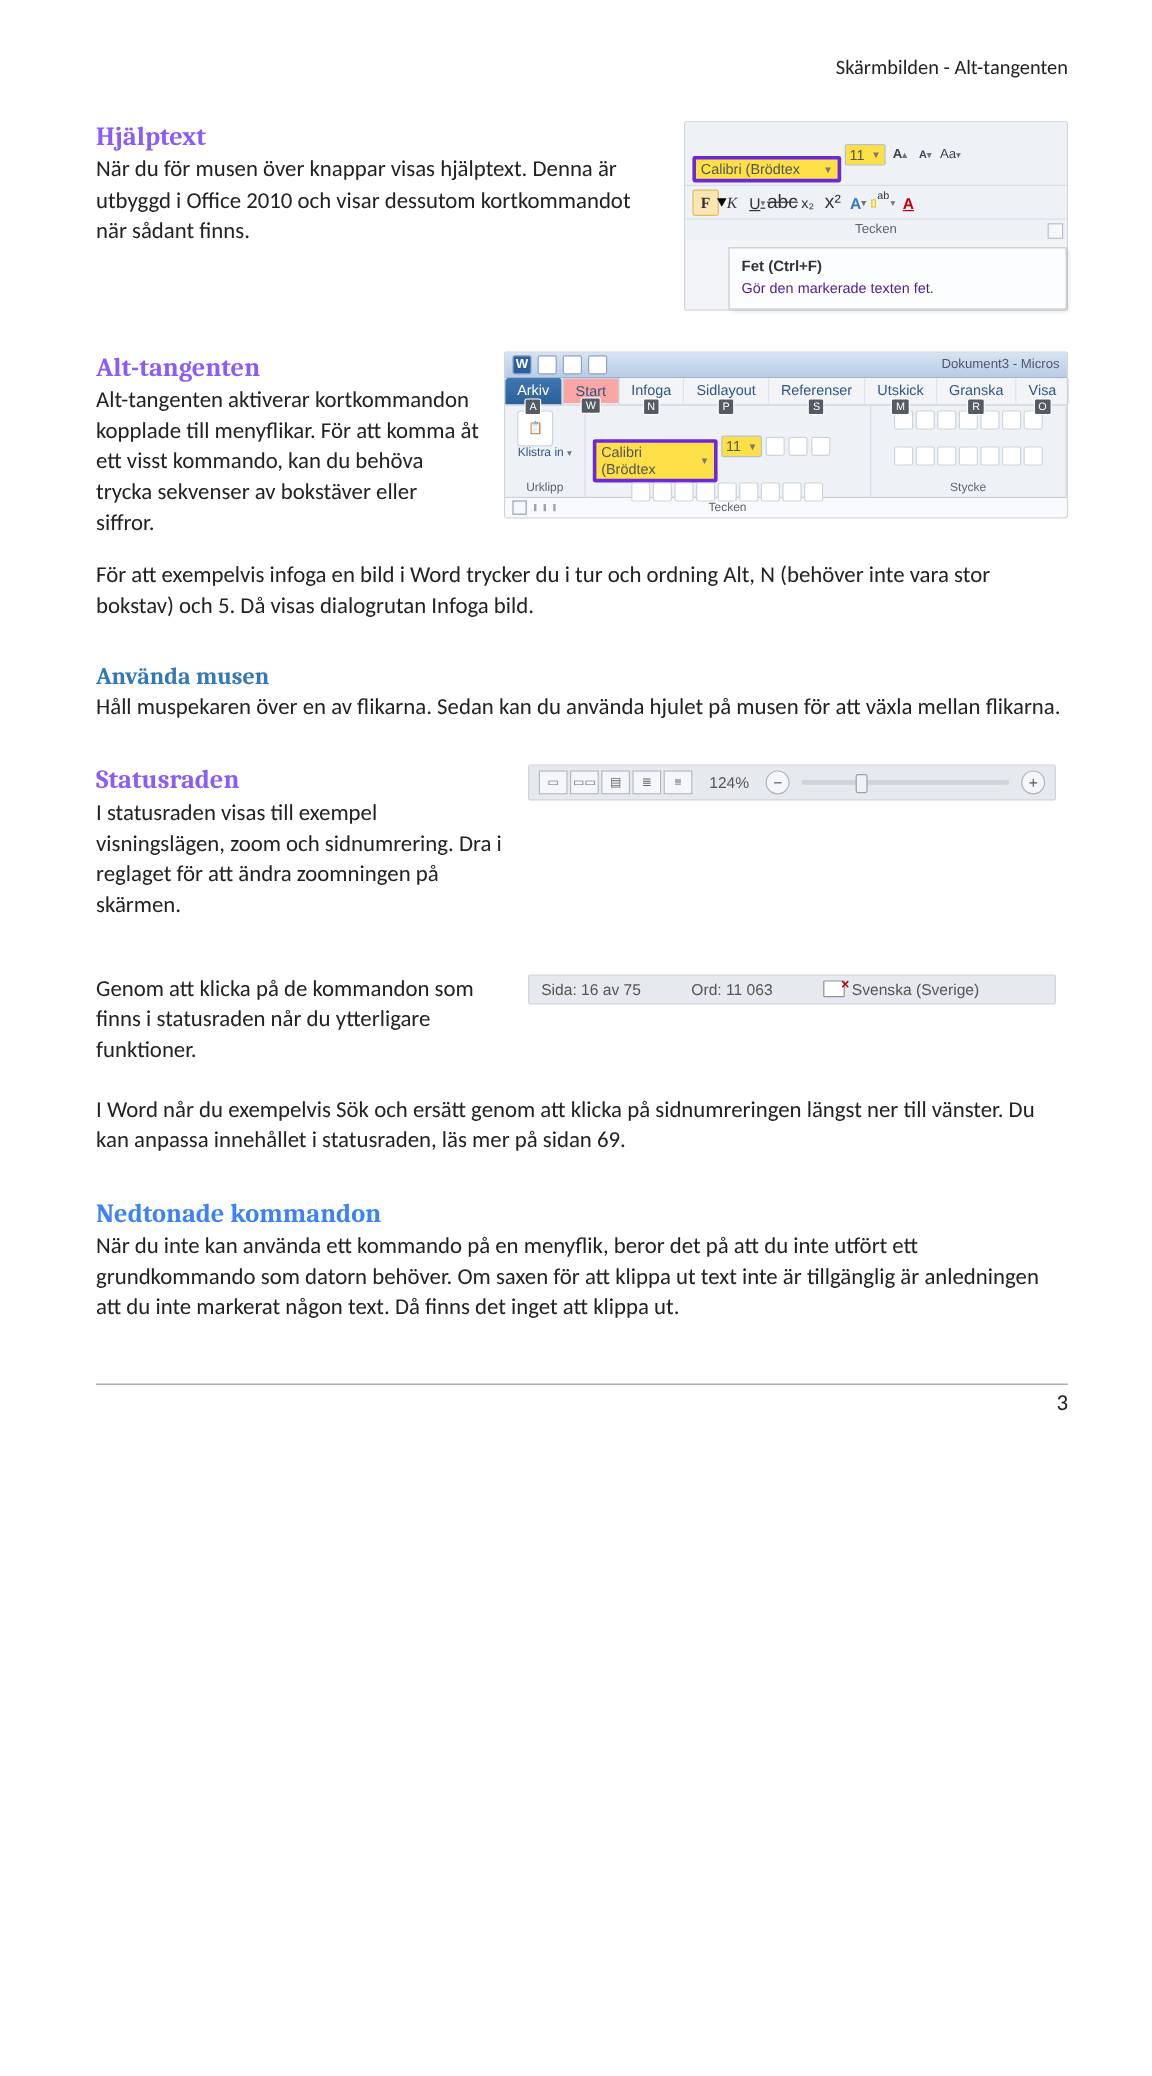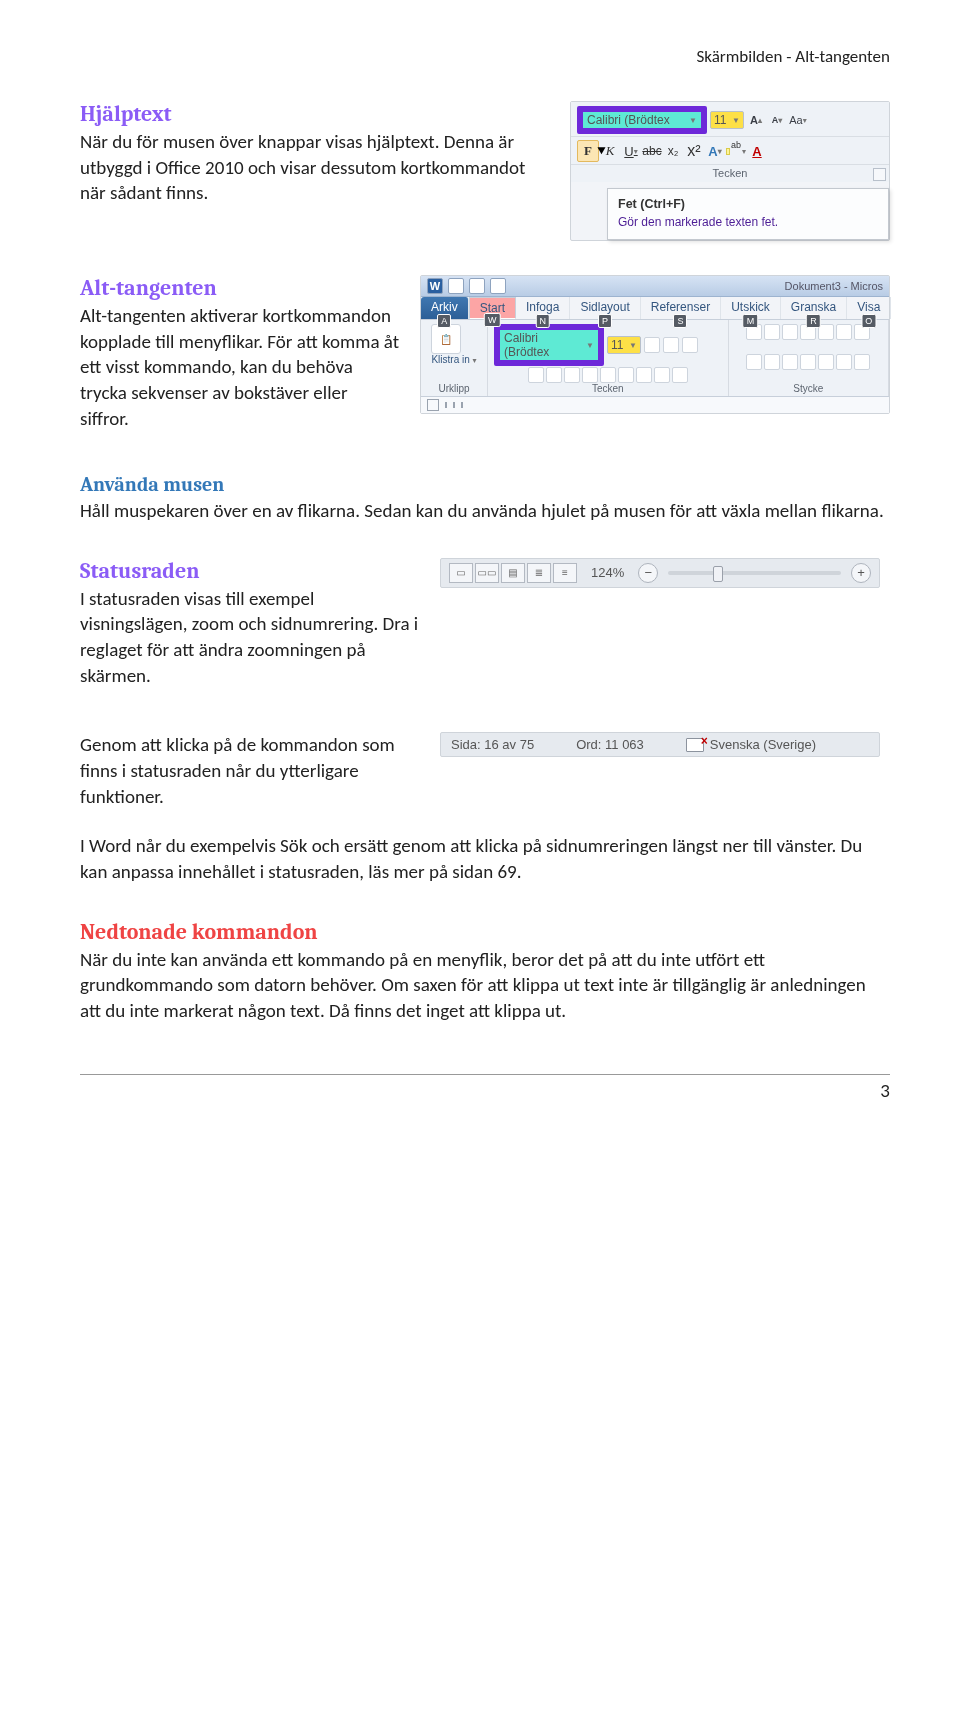--- a/index.html
+++ b/index.html
@@ -29,21 +29,21 @@
     margin: 0 0 2px 0;
   }
   h3.subsection-title {
     color: #3378B8;
     font-family: Cambria, "Times New Roman", serif;
     font-weight: bold;
     font-size: 20px;
     margin: 12px 0 2px 0;
   }
   h2.muted-title {
-    color: #ef4444;
+    color: #3b82f6;
     font-family: Cambria, "Times New Roman", serif;
     font-weight: bold;
     font-size: 22px;
     margin: 0 0 2px 0;
   }
   p {
     margin: 0 0 8px 0;
     font-size: 19px;
     line-height: 1.35;
   }
@@ -65,23 +65,23 @@
   }
   
   .fig1 { width: 320px; padding: 0; }
   .fontbar {
     display: flex; align-items: center; gap: 3px;
     padding: 4px 6px 2px 6px;
     background: #eef2f7;
     border-bottom: 1px solid #d9dee4;
   }
   .fontname {
-    background: #5eead4; border: 6px solid #6d28d9; border-radius: 2px;
+    background: #fde047; border: 3px solid #6d28d9; border-radius: 2px;
     padding: 1px 4px; width: 110px; display:flex; justify-content:space-between;
-    align-items:center; gap:3px; color:#555;
+    align-items:center; gap:3px; color:#555;margin-top:24px;
   }
   .fontsize {
     background: #fde047; border: 1px solid #b8c0cb; border-radius: 2px;
     padding: 1px 3px; width: 26px; display:flex; justify-content:space-between;
     align-items:center; color:#555;
   }
   .caret { font-size: 8px; color:#777; }
   .minibtn {
     display:inline-flex; align-items:center; justify-content:center;
     width: 18px; height: 18px; font-size: 11px; color:#3b3f47;
@@ -94,21 +94,21 @@
     padding: 3px 6px 2px 6px; background:#eef2f7;
   }
   .fbtn {
     width: 20px; height: 20px; display:flex; align-items:center; justify-content:center;
     border-radius:2px; color:#333; font-size:13px; position:relative;
   }
   .fbtn.selected { background:#FCE6B4; border:1px solid #E3B95E; }
   .b-bold { font-weight:bold; font-family:"Times New Roman",serif; }
   .b-italic { font-style:italic; font-family:"Times New Roman",serif; }
   .b-under { text-decoration: underline; }
-  .b-strike { text-decoration: line-through; font-size:12px; }
+  .b-strike { text-decoration: line-through; font-size:16px; }
   .b-sub { font-size:12px; }
   .b-sup { font-size:16px; }
   .b-hl { background:#FDF498; border:1px solid #dacb4a; height:5px; width:12px; display:inline-block; }
   .b-red { color:#C00000; font-weight:bold; text-decoration:underline; }
   .cursor-arrow {
     position:absolute; left:21px; top:4px; width:0; height:0;
     border-left:7px solid #000; border-top:4px solid transparent; border-bottom:4px solid transparent;
     transform: rotate(-30deg);
   }
   .grouplabel {
@@ -410,20 +410,21 @@
           </div>
         </div>
         <div class="ruler">
           <span style="width:10px;height:10px;border:1px solid #9aa3af;"></span>
           <span class="ruler-mark"></span>
           <span class="ruler-mark"></span>
           <span class="ruler-mark"></span>
         </div>
       </div>
     </div>
+    <p style="margin-top:10px;">För att exempelvis infoga en bild i Word trycker du i tur och ordning Alt, N (behöver inte vara stor bokstav) och 5. Då visas dialogrutan Infoga bild.</p>
   </div>
 
   <div class="block">
     <h3 class="subsection-title">Använda musen</h3>
     <p>Håll muspekaren över en av flikarna. Sedan kan du använda hjulet på musen för att växla mellan flikarna.</p>
   </div>
 
   <div class="block">
     <div class="row">
       <div class="col-text" style="max-width:340px;">

